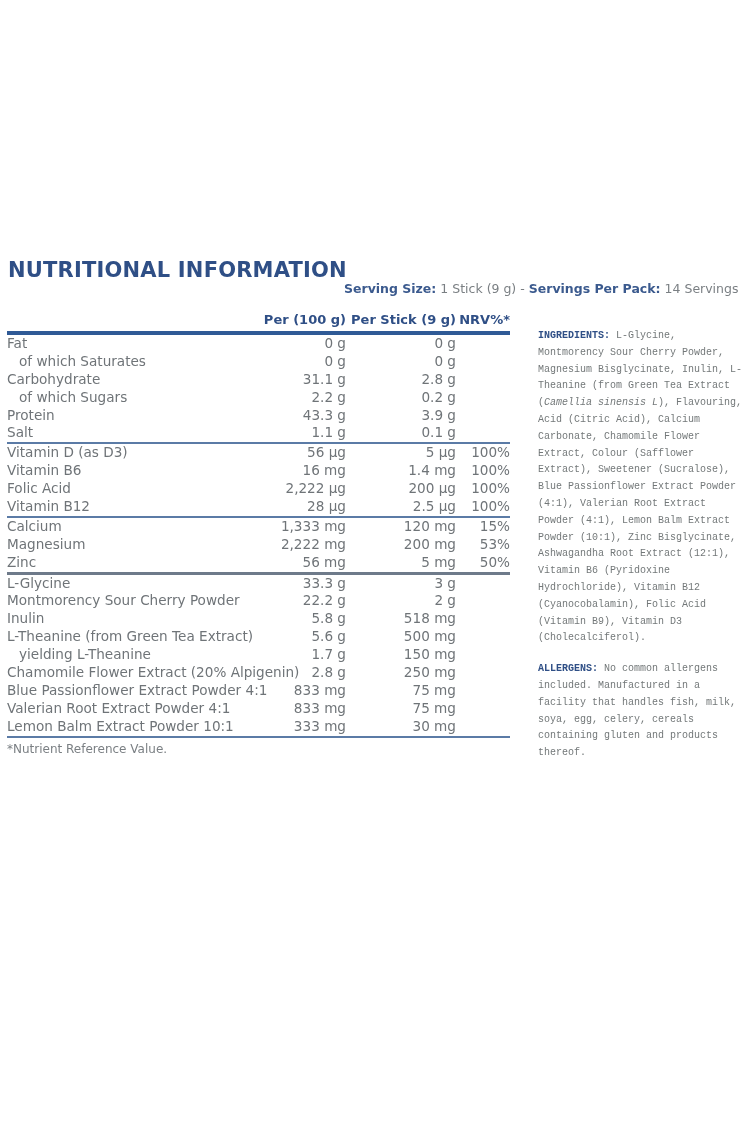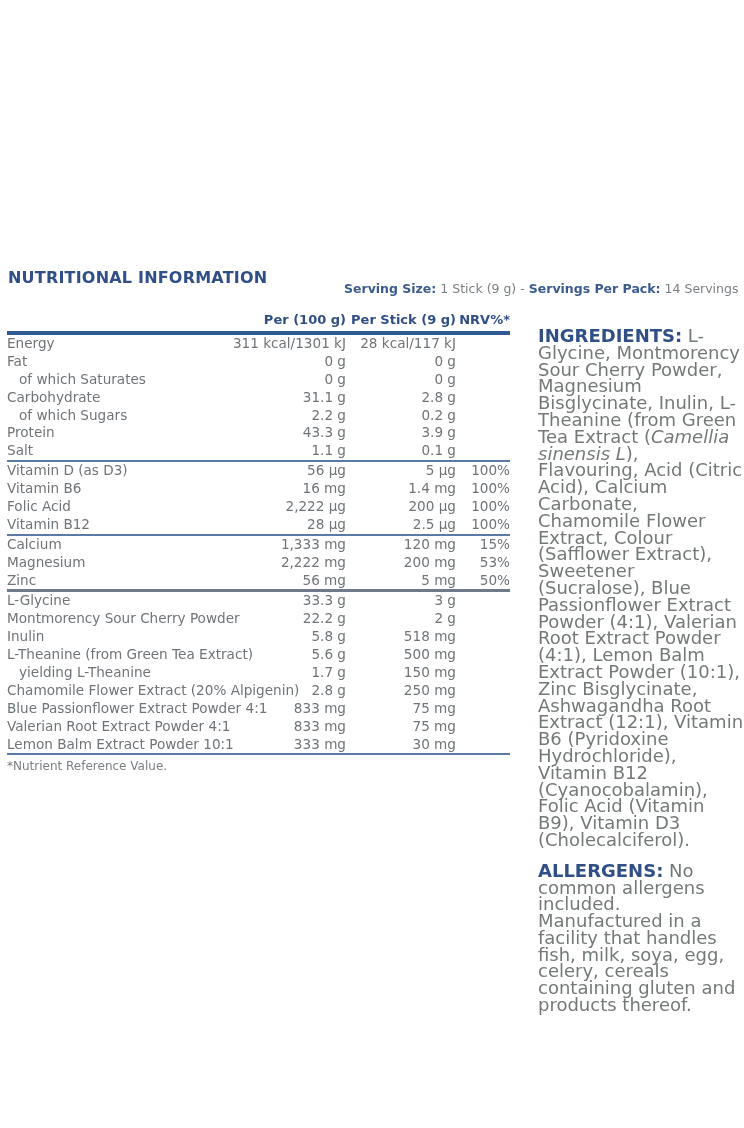--- a/index.html
+++ b/index.html
@@ -1,37 +1,37 @@
 <!DOCTYPE html>
 <html><head>
 <meta charset="utf-8">
 <style>
   html, body { margin: 0; padding: 0; background: #ffffff; }
   body { width: 744px; height: 1128px; position: relative; overflow: hidden;
          font-family: "DejaVu Sans", "Liberation Sans", sans-serif; color: #6f7478; }
-  .title { position: absolute; left: 8px; top: 268px; font-size: 16px; font-weight: bold;
+  .title { position: absolute; left: 8px; top: 258px; font-size: 21px; font-weight: bold;
            color: #2f4f86; letter-spacing: 0.2px; }
   .serving { position: absolute; left: 344px; top: 281px; font-size: 12.5px; color: #7a7f83; white-space: nowrap; }
   .serving b { color: #3b5a8e; }
   .table { position: absolute; left: 7px; top: 312px; width: 503px; }
   .hdr { position: relative; height: 18px; font-size: 13px; font-weight: bold; color: #2f4f86; }
   .hdr span { position: absolute; top: 0; white-space: nowrap; }
   .rule-thick { height: 4px; background: #2f5a96; margin-top: 1px; }
   .rule { height: 2px; background: #5b7ba6; }
   .rule-grey { height: 3px; background: #6e7a8a; }
   .row { position: relative; height: 17.9px; font-size: 13.6px; white-space: nowrap; }
   .row span { position: absolute; top: 0; }
   .c-name { left: 0; }
   .c-name.indent { left: 12px; }
   .c-p100 { right: 164px; text-align: right; }
   .c-stick { right: 54px; text-align: right; }
   .c-nrv { right: 0; text-align: right; }
   .footnote { font-size: 12px; margin-top: 4px; color: #7a7f83; }
-  .side { position: absolute; left: 538px; top: 328px; width: 206px; font-size: 18px;
-          line-height: 16.8px; color: #737879; }
+  .side { position: absolute; left: 538px; top: 328px; width: 206px; font-size: 10px;
+          line-height: 16.8px; color: #737879; font-family: Liberation Mono, monospace; }
   .side b { color: #2f4f86; }
   .side p { margin: 0 0 14px 0; }
 </style>
 </head>
 <body>
 
 <div class="title">NUTRITIONAL INFORMATION</div>
 
 <div class="serving">
   <b>Serving Size:</b>
@@ -42,26 +42,20 @@
 </div>
 
 <div class="table">
   <div class="hdr">
     <span style="right:164px">Per (100 g)</span>
     <span style="right:54px">Per Stick (9 g)</span>
     <span style="right:0">NRV%*</span>
   </div>
   <div class="rule-thick"></div>
   <div id="sec-macros">
-      <div class="row">
-        <span class="c-name">Energy</span>
-        <span class="c-p100">311 kcal/1301 kJ</span>
-        <span class="c-stick">28 kcal/117 kJ</span>
-        <span class="c-nrv"></span>
-      </div>
       <div class="row">
         <span class="c-name">Fat</span>
         <span class="c-p100">0 g</span>
         <span class="c-stick">0 g</span>
         <span class="c-nrv"></span>
       </div>
       <div class="row">
         <span class="c-name indent">of which Saturates</span>
         <span class="c-p100">0 g</span>
         <span class="c-stick">0 g</span>

